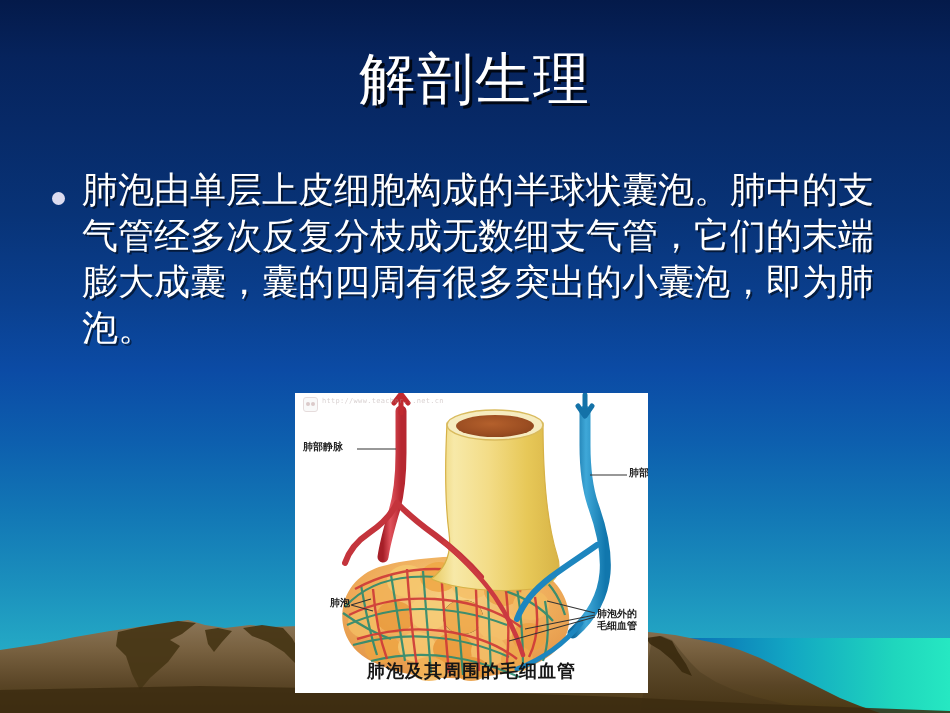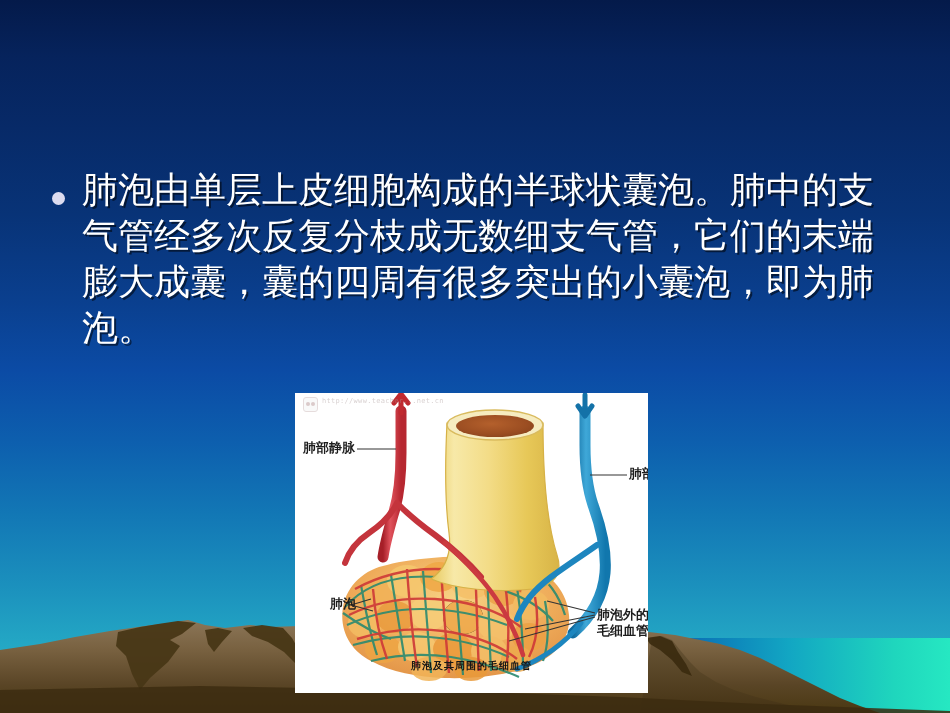--- a/index.html
+++ b/index.html
@@ -121,35 +121,35 @@
   .wm-text {
     font-family: "DejaVu Sans Mono", "Liberation Mono", monospace;
     font-size: 7px;
     color: #a99;
     letter-spacing: 0.3px;
     white-space: nowrap;
   }
 
   .pic-label {
     position: absolute;
-    font-family: Liberation Mono, monospace;
-    font-size: 13px;
+    font-family: Liberation Serif, serif;
+    font-size: 10px;
     font-weight: bold;
     color: #1d1d1d;
     line-height: 1.22;
     white-space: pre;
   }
   .pic-caption {
     position: absolute;
     left: 0;
     top: 266px;
     width: 353px;
     text-align: center;
     font-family: "DejaVu Sans", "Liberation Sans", sans-serif;
-    font-size: 10px;
+    font-size: 18px;
     font-weight: bold;
     color: #161616;
     letter-spacing: 1px;
   }
 </style>
 </head>
 <body>
 
 <div id="slide">
 
@@ -192,20 +192,21 @@
       <path d="M356 627 L378 624 L402 621 L428 620 L448 622 L440 634
                L448 646 L456 660 L464 676 L470 690 L456 682 L442 668
                L426 654 L404 642 L382 636 L364 632 Z" fill="#483716" opacity="0.95"></path>
       <path d="M646 638 L660 636 L672 641 L678 652 L686 664 L692 676
                L682 672 L672 660 L660 650 L650 644 Z" fill="#3a2a0e" opacity="0.9"></path>
 
       <path d="M0 690 L200 686 L420 690 L620 697 L760 704 L950 711 L950 713 L0 713 Z" fill="#3c2c10" opacity="0.85"></path>
     </svg>
   </div>
 
+  <div class="title">解剖生理</div>
 
   <div class="body-block">
     <span class="bullet-dot"></span>
     <div class="body-text">肺泡由单层上皮细胞构成的半球状囊泡。肺中的支气管经多次反复分枝成无数细支气管，它们的末端膨大成囊，囊的四周有很多突出的小囊泡，即为肺泡。</div>
   </div>
 
   <div class="picture">
 
     <svg class="pic-svg" width="353" height="300" viewBox="0 0 353 300">
       <defs>

